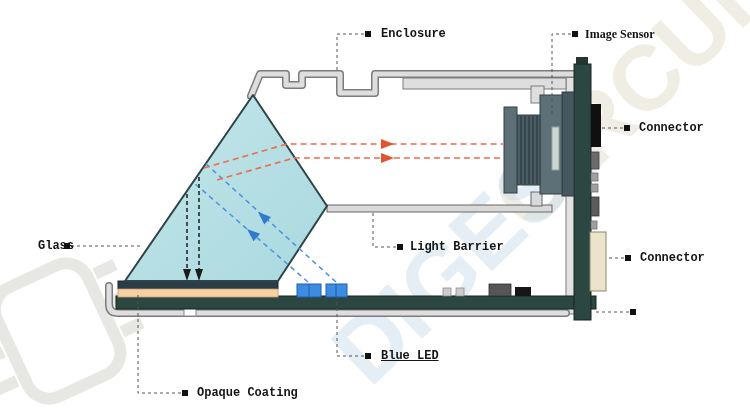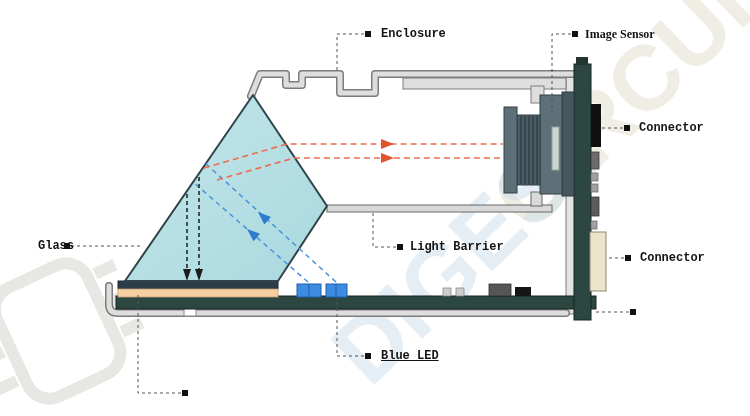--- a/index.html
+++ b/index.html
@@ -171,14 +171,15 @@
     </g>
   </svg>
 
   <div class="lbl lbl-enclosure">Enclosure</div>
   <div class="lbl lbl-image-sensor">Image Sensor</div>
   <div class="lbl lbl-processor">Connector</div>
   <div class="lbl lbl-connector">Connector</div>
   <div class="lbl lbl-light-barrier">Light Barrier</div>
   <div class="lbl lbl-glass">Glass</div>
   <div class="lbl lbl-blue-led">Blue LED</div>
+  <div class="lbl lbl-opaque-coating">Opaque Coating</div>
 
 </div>
 
 </body></html>

